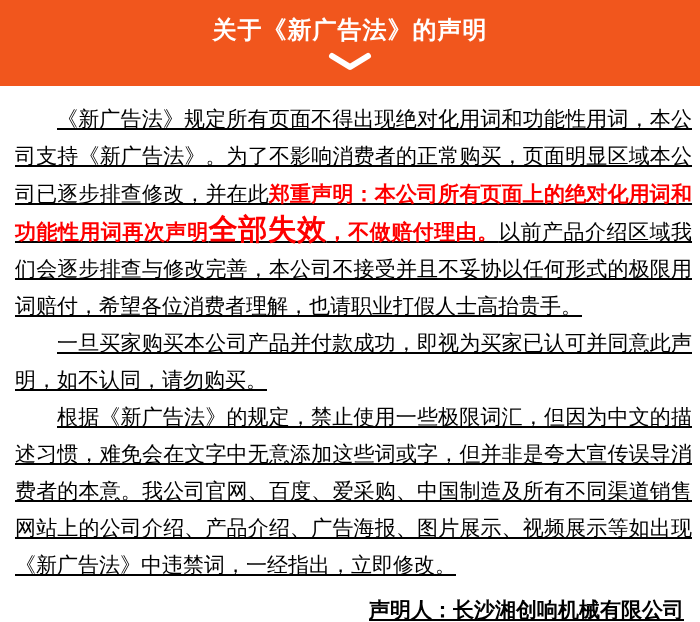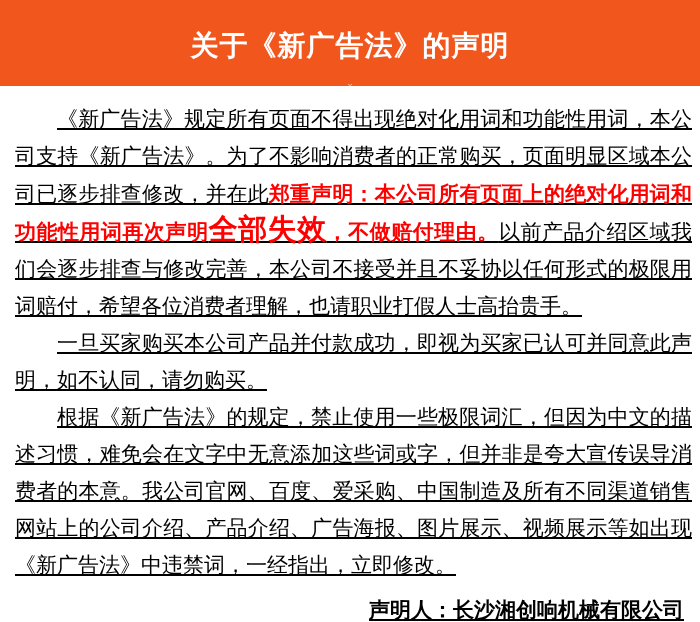--- a/index.html
+++ b/index.html
@@ -19,25 +19,25 @@
     width: 700px;
     height: 86px;
     background: #F1561D;
     display: flex;
     flex-direction: column;
     align-items: center;
     justify-content: flex-start;
     padding-top: 13px;
   }
   .banner-title {
-    margin: 16px;
+    margin: 0;
     color: #ffffff;
     font-family: "Liberation Sans", "DejaVu Sans", sans-serif;
     font-weight: bold;
-    font-size: 28px;
+    font-size: 24px;
     line-height: 34px;
     letter-spacing: 1px;
     white-space: nowrap;
   }
   .chevron {
     margin-top: 5px;
     display: block;
   }
   .content {
     box-sizing: border-box;

